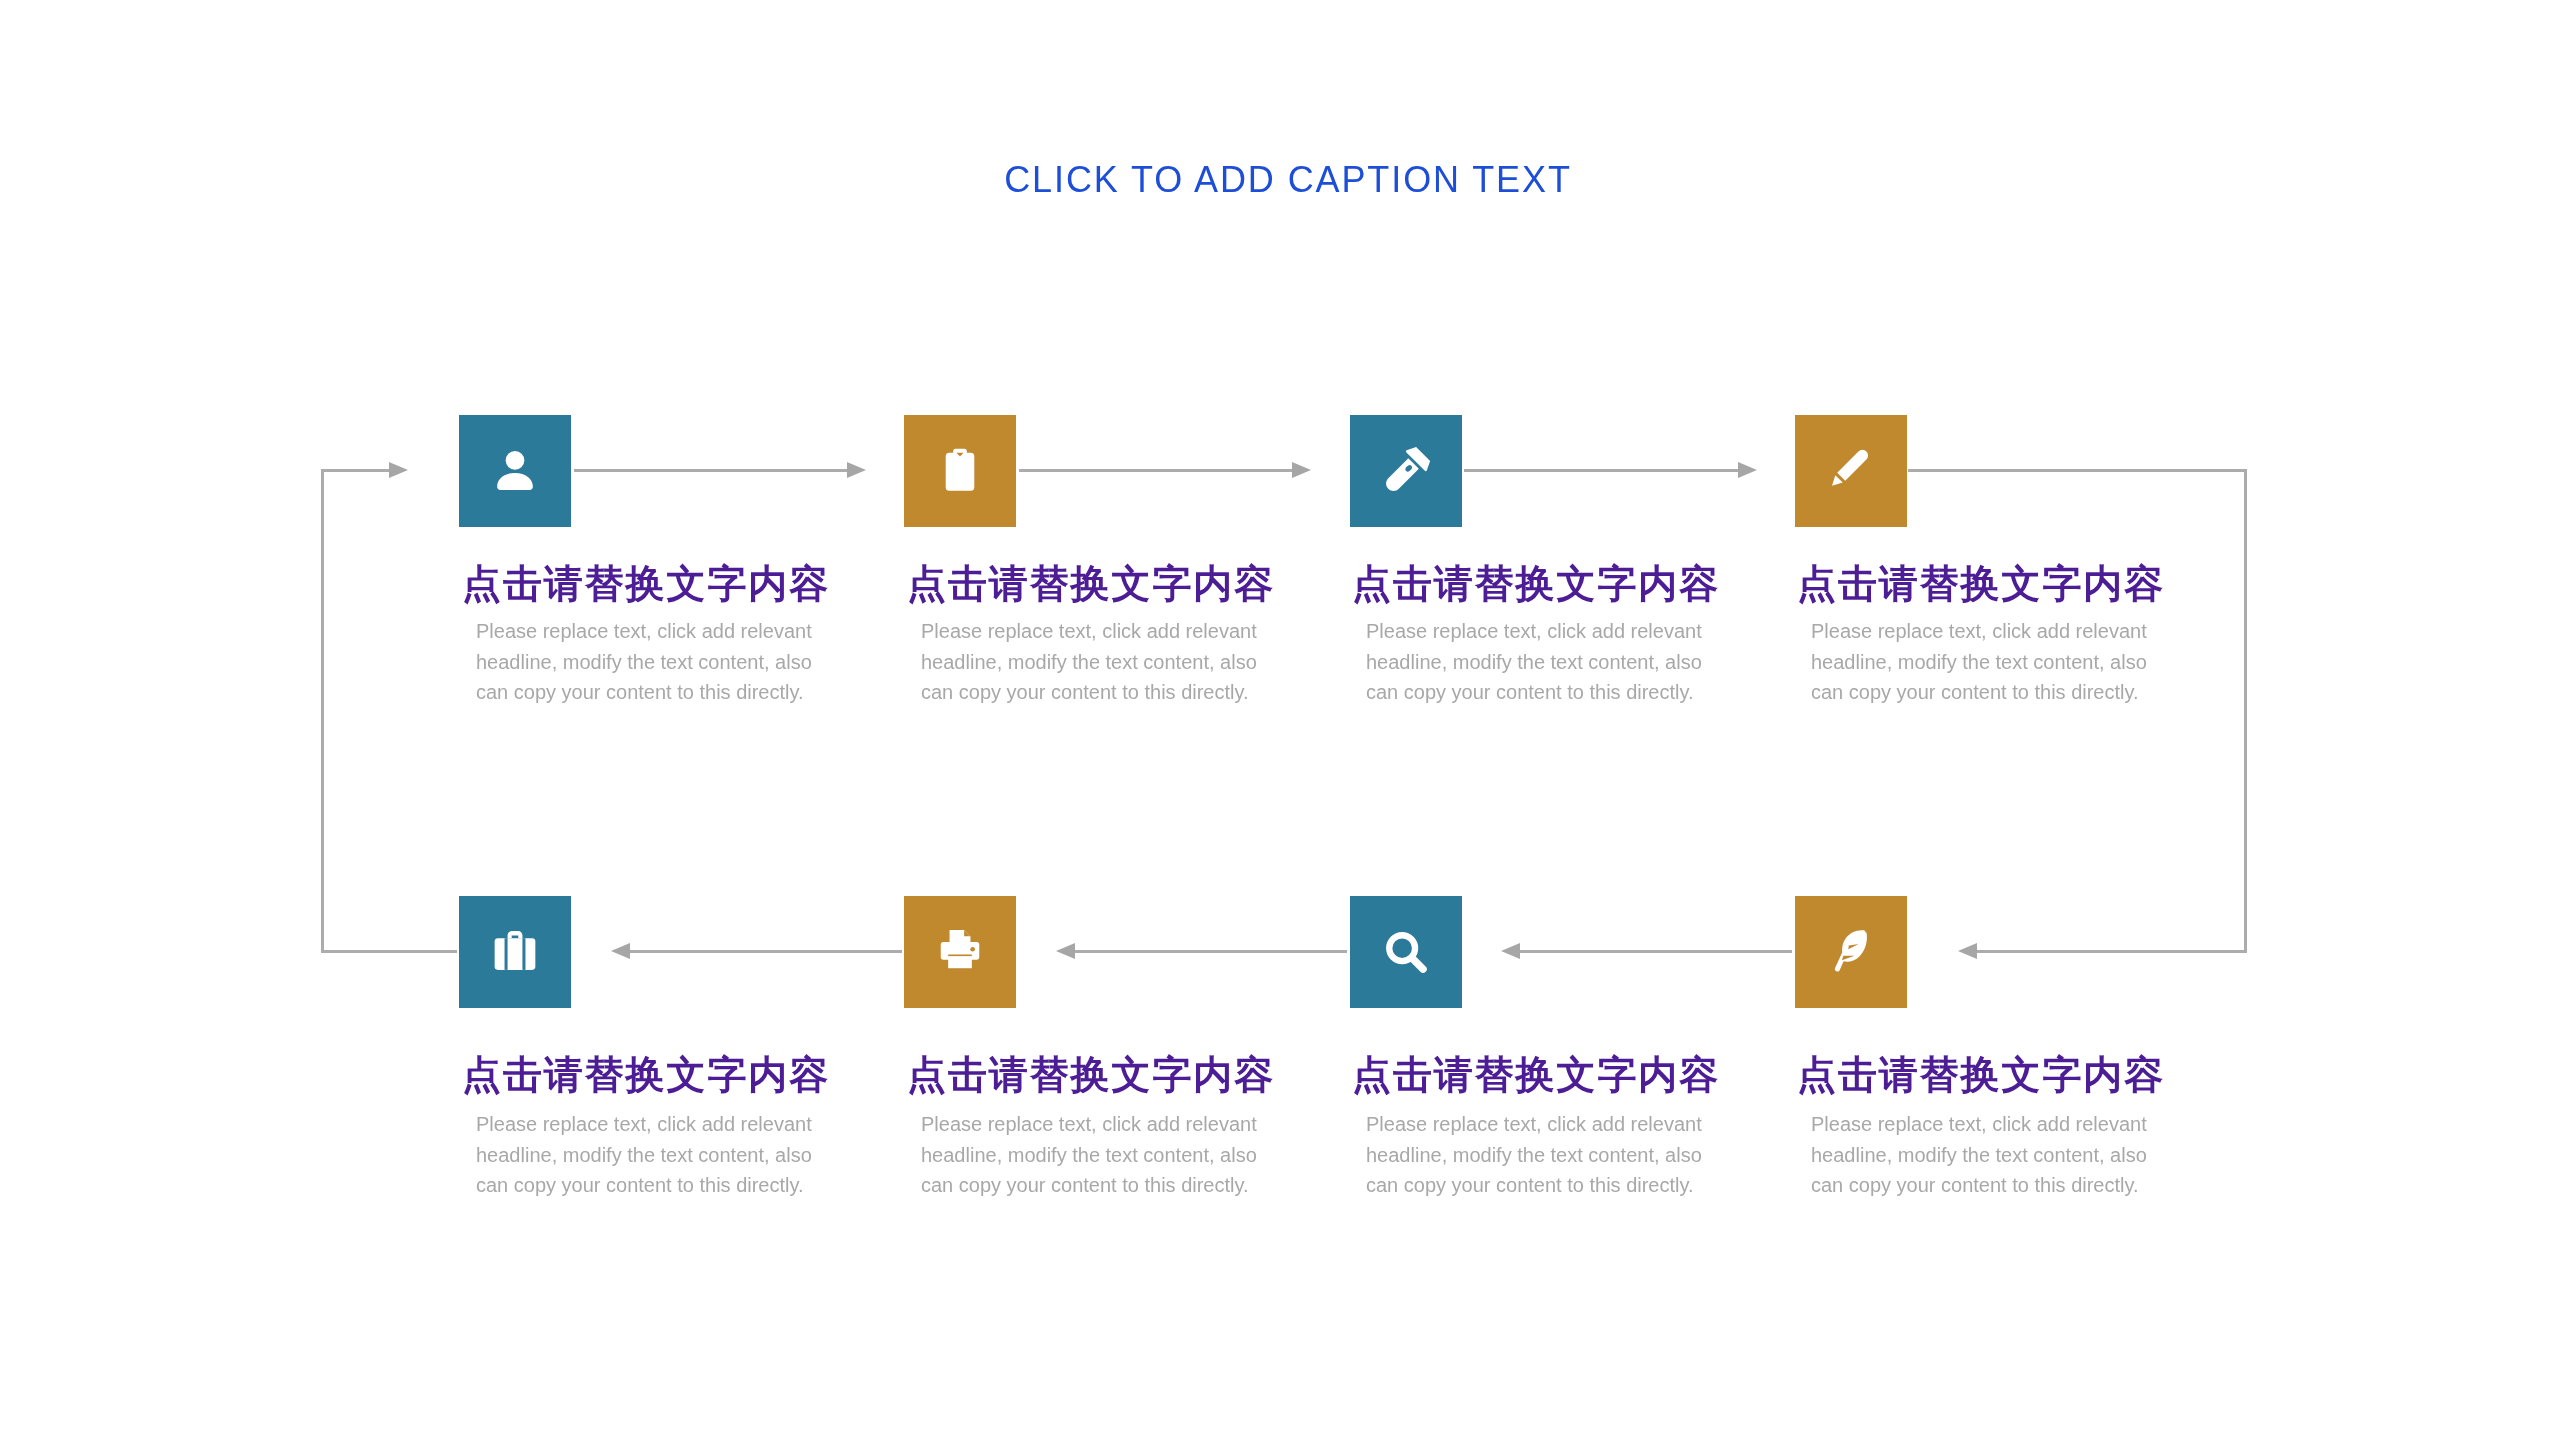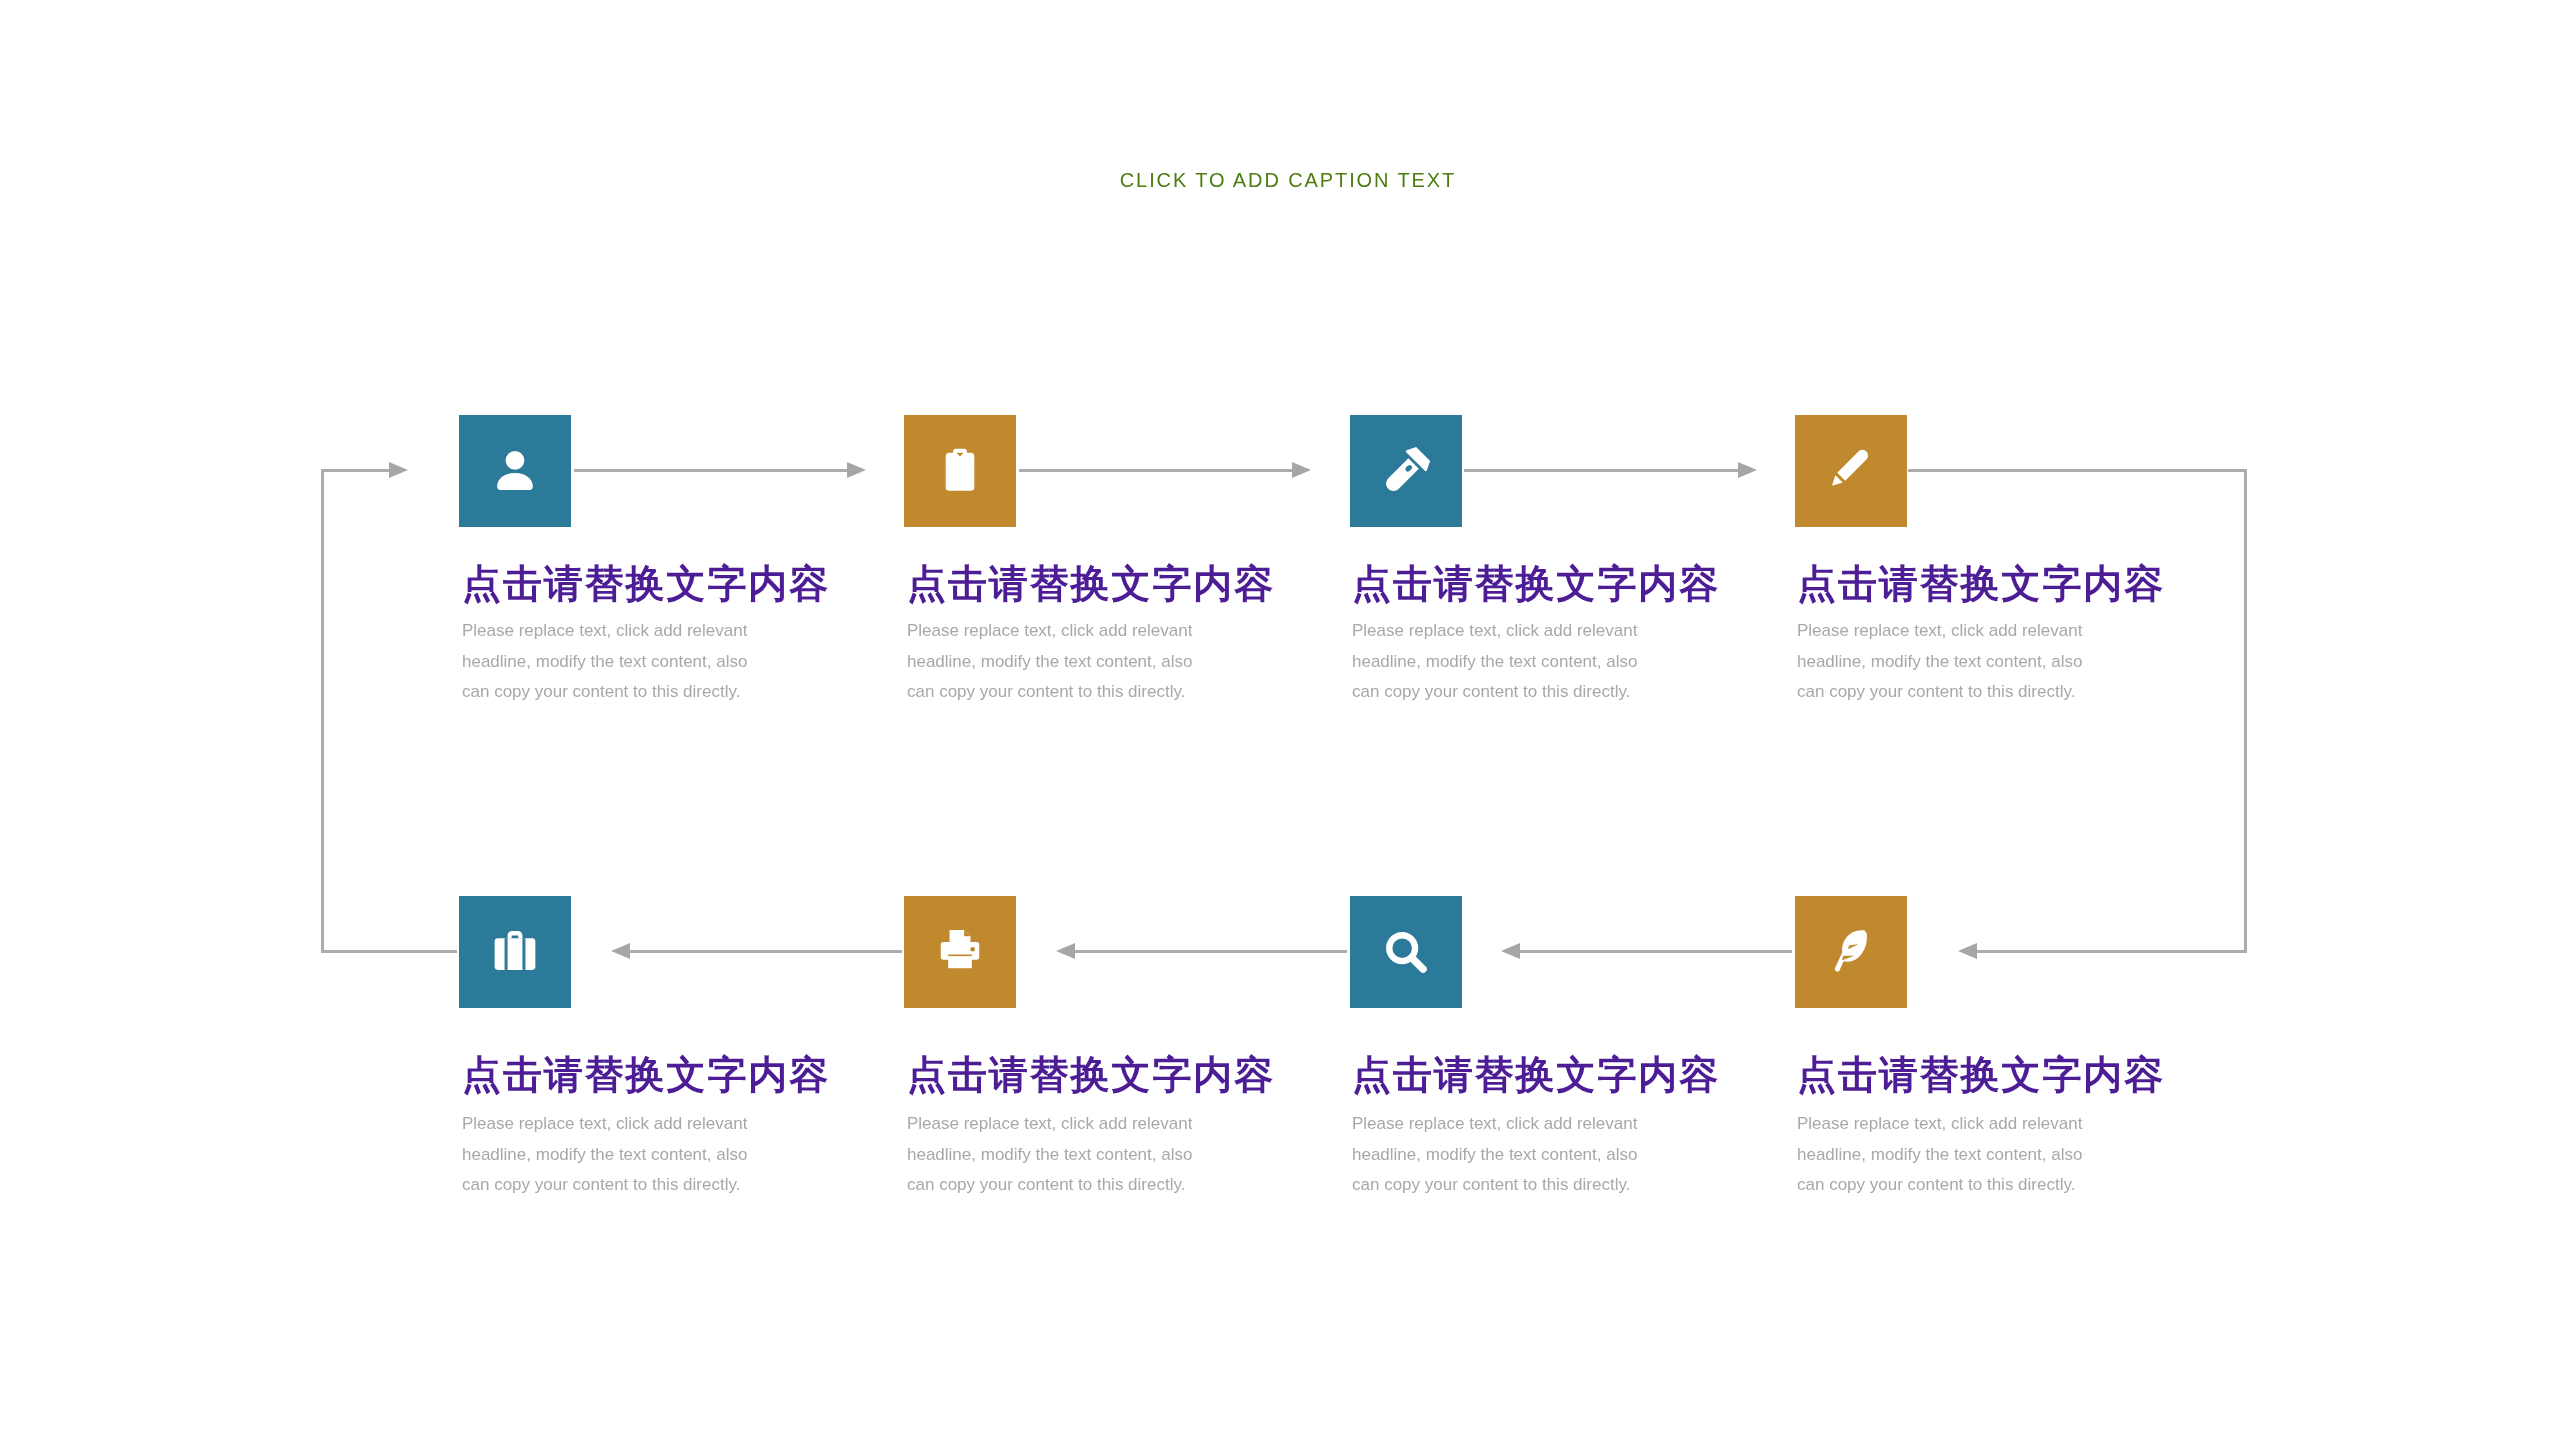--- a/index.html
+++ b/index.html
@@ -8,33 +8,33 @@
     font-family:"Liberation Sans", sans-serif;
   }
   .abs{position:absolute;}
   
   .title{
     left:0;right:0;top:64px;text-align:center;
     font-size:71px;line-height:89px;letter-spacing:1.3px;color:#8A8A8A;font-weight:400;
   }
   .caption{
     left:0;right:0;top:162px;text-align:center;
-    font-size:20px;line-height:36px;letter-spacing:1.9px;color:#4d7c0f;
+    font-size:36px;line-height:36px;letter-spacing:1.9px;color:#1d4ed8;
   }
   
   .sq{
     width:112px;height:112px;display:flex;align-items:center;justify-content:center;
   }
   .sq svg{width:66px;height:66px;display:block;}
   
   .item-heading{
     width:382px;font-size:39px;line-height:43px;letter-spacing:1.9px;color:#4c1d95;font-weight:bold;
   }
   .item-body{
-    width:394px;font-size:17px;line-height:30.5px;color:#A8A8A8;white-space:pre-line;
+    width:394px;font-size:20px;line-height:30.5px;color:#A8A8A8;white-space:pre-line;margin-left:14px;
   }
   
   .h-line{height:2.5px;background:#ACACAC;}
   .v-line{width:2.5px;background:#ACACAC;}
   .head-right{
     width:0;height:0;border-top:8.3px solid transparent;border-bottom:8.3px solid transparent;
     border-left:19px solid #A6A6A6;
   }
   .head-left{
     width:0;height:0;border-top:8.3px solid transparent;border-bottom:8.3px solid transparent;

